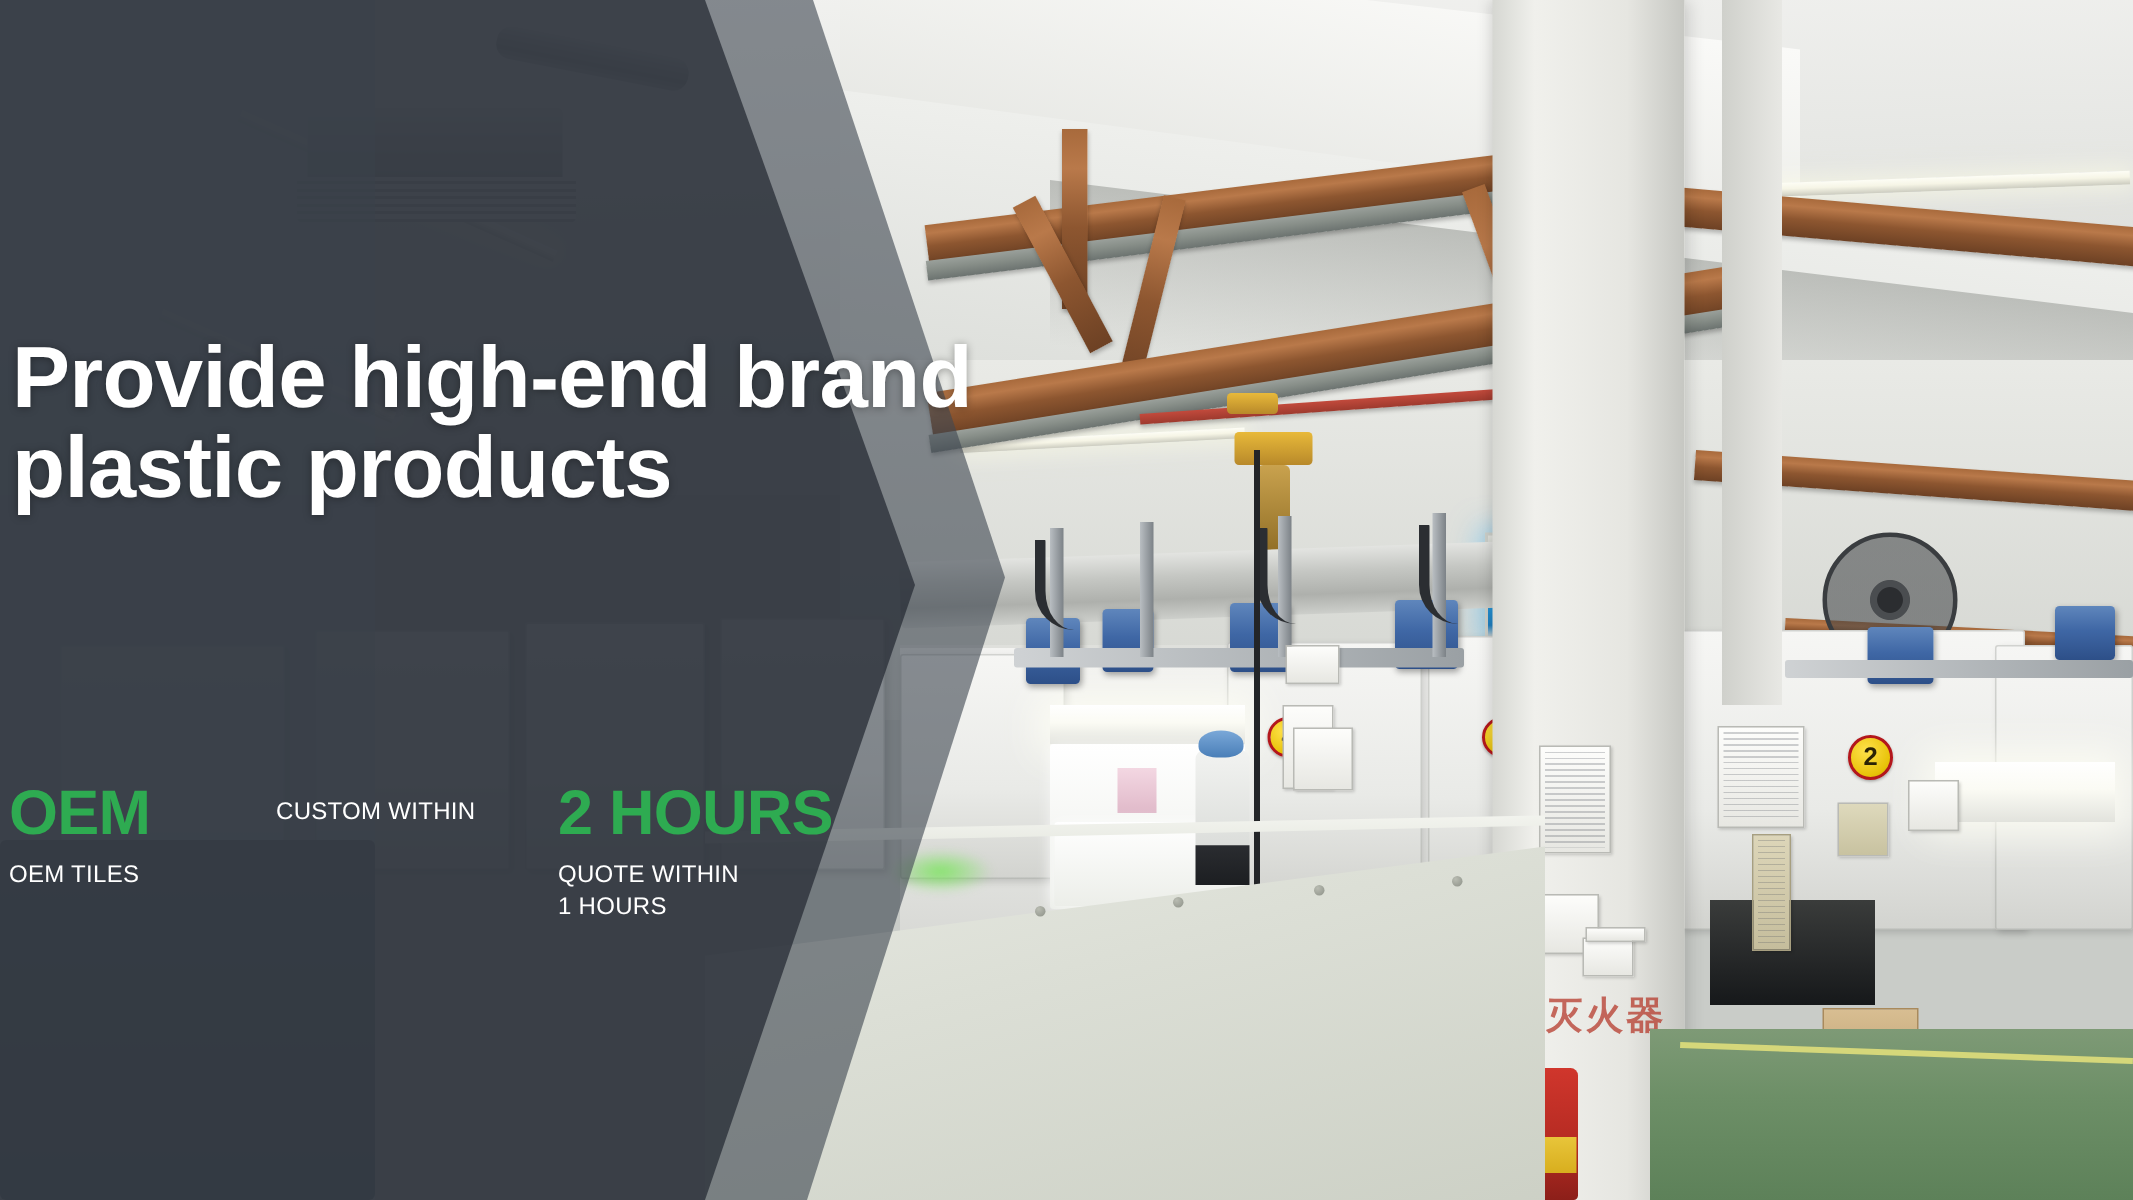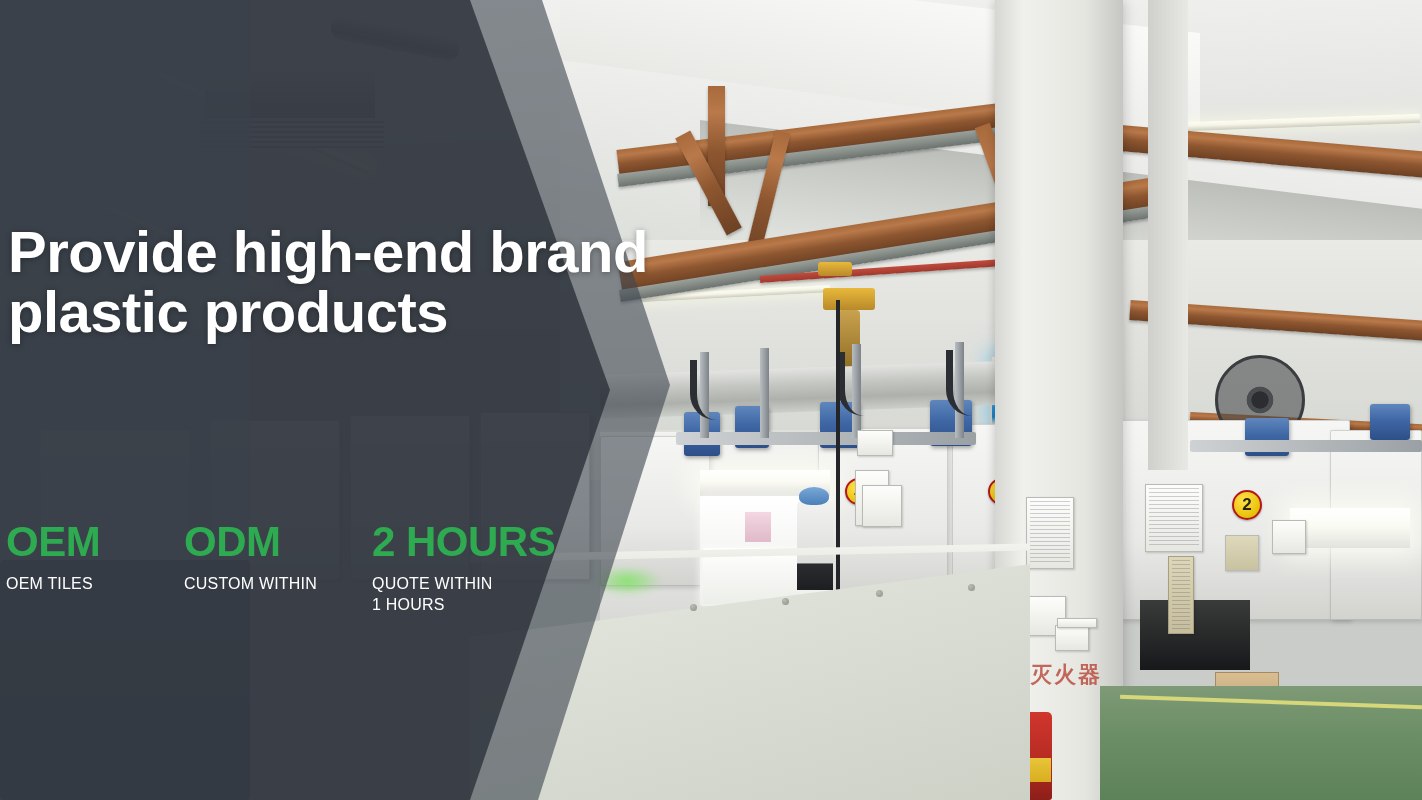--- a/index.html
+++ b/index.html
@@ -408,21 +408,21 @@
     </div>
     <div class="placard" style="left:1020px;top:596px;width:46px;height:40px;"></div>
     <div class="placard" style="left:1055px;top:625px;width:34px;height:26px;"></div>
     <div class="placard" style="left:1225px;top:535px;width:34px;height:36px;background:linear-gradient(180deg,#ded9bc,#c8c2a0);"></div>
     <div class="placard" style="left:1272px;top:520px;width:34px;height:34px;"></div>
     <div class="placard" style="left:855px;top:470px;width:34px;height:56px;"></div>
     <div class="placard" style="left:862px;top:485px;width:40px;height:42px;"></div>
     <div class="placard" style="left:857px;top:430px;width:36px;height:26px;"></div>
     <div class="placard" style="left:1057px;top:618px;width:40px;height:10px;"></div>
 
-    <div style="position:absolute;left:1030px;top:660px;color:#b63a2c;font-size:22px;font-weight:700;letter-spacing:2px;opacity:.75;">灭火器</div>
+    <div style="position:absolute;left:1030px;top:660px;color:#b63a2c;font-size:25px;font-weight:700;letter-spacing:2px;opacity:.75;">灭火器</div>
     <div class="extg" style="left:1022px;top:712px;width:30px;height:88px;">
       <div class="extg-label" style="top:52%;"></div>
     </div>
     <div class="extg" style="left:1000px;top:722px;width:22px;height:78px;"></div>
     <div class="ctrlbox" style="left:1132px;top:716px;width:70px;height:42px;"></div>
     <div class="robo-post" style="left:1160px;top:756px;width:10px;height:44px;"></div>
     <div class="carton" style="left:1215px;top:672px;width:64px;height:54px;"></div>
     <div class="carton" style="left:1218px;top:712px;width:60px;height:48px;"></div>
     <div class="carton" style="left:910px;top:618px;width:58px;height:36px;"></div>
     <div class="floor"></div>
@@ -454,21 +454,20 @@
 
 
     <div class="stats">
 
       <div class="stat">
         <div class="stat-value" style="color: rgb(46, 171, 81);">OEM</div>
         <div class="stat-label">OEM TILES</div>
       </div>
 
       <div class="stat">
-        <div class="stat-value" style="color: rgb(46, 171, 81);">ODM</div>
         <div class="stat-label">CUSTOM WITHIN</div>
       </div>
 
       <div class="stat">
         <div class="stat-value" style="color: rgb(46, 171, 81);">2 HOURS</div>
         <div class="stat-label">QUOTE WITHIN
 1 HOURS</div>
       </div>
 
     </div>

